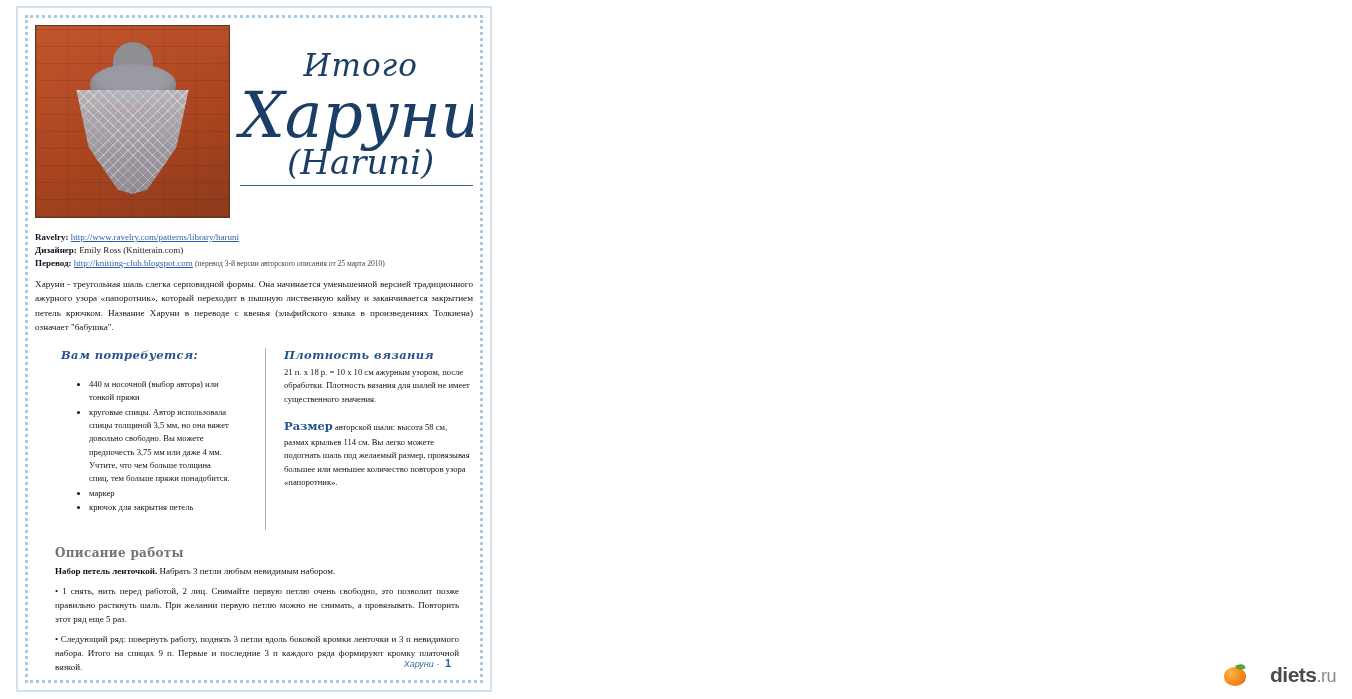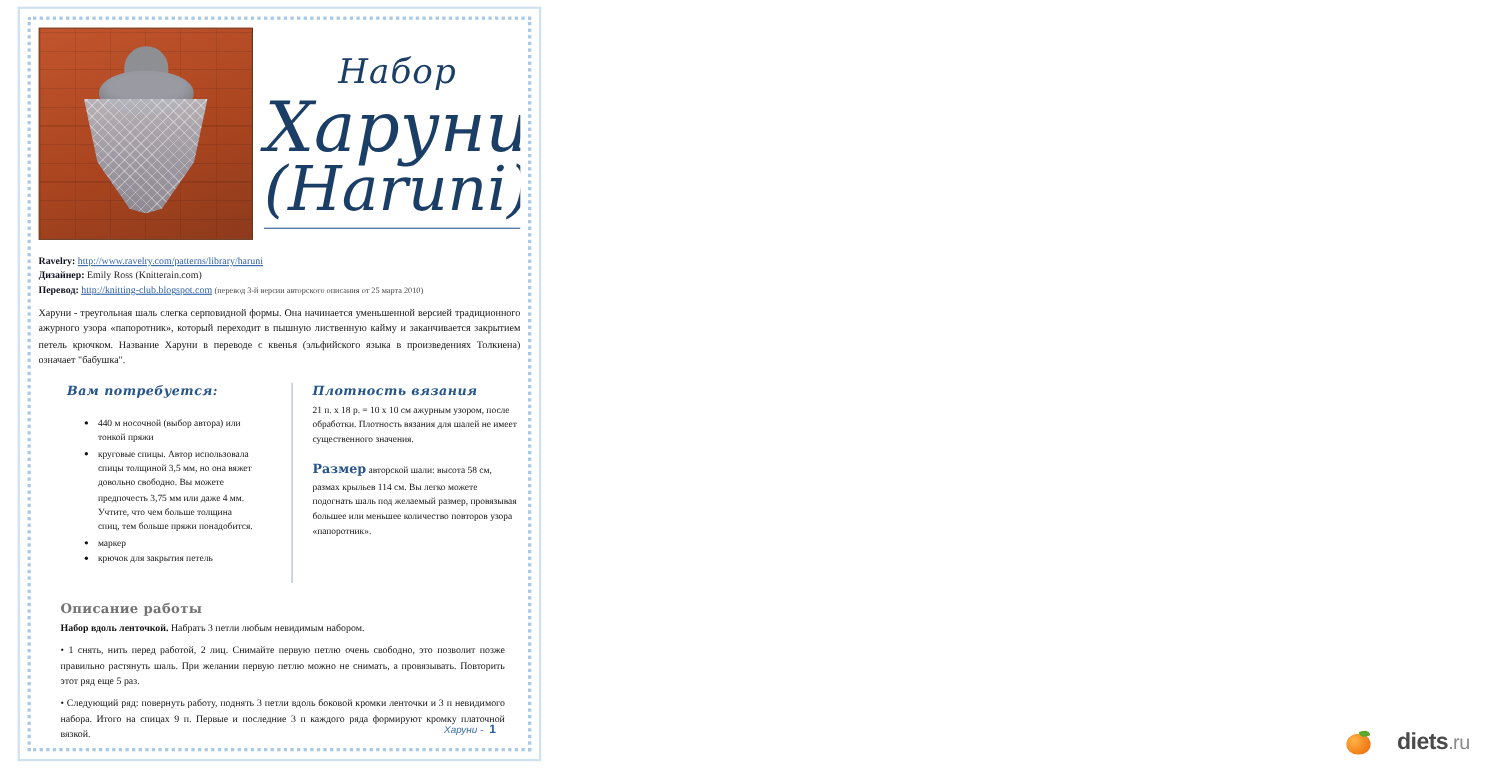--- a/index.html
+++ b/index.html
@@ -139,21 +139,21 @@
     color: #1b3e66;
     font-size: 63px;
     line-height: 0.98;
     text-align: center;
     margin-top: 2px;
   }
   .t-haruni-en {
     font-family: "DejaVu Serif", serif;
     font-style: italic;
     color: #1b3e66;
-    font-size: 56px;
+    font-size: 34px;
     line-height: 1;
     text-align: center;
     margin-top: -2px;
   }
   .title-rule {
     height: 1px;
     background: #2f5b8d;
     margin-top: 6px;
   }
 
@@ -315,21 +315,21 @@
           <div class="brick"></div>
           <div class="shawl">
             <div class="neck"></div>
             <div class="collar"></div>
             <div class="body"></div>
             <div class="lace"></div>
           </div>
         </div>
 
         <div class="titleblock">
-          <div class="t-shal">Набор</div>
+          <div class="t-shal">Итого</div>
           <div class="t-haruni-ru">Харуни</div>
           <div class="t-haruni-en">(Haruni)</div>
           <div class="title-rule"></div>
         </div>
       </div>
 
       <div class="credits">
         <div>
           <b>Ravelry:</b>
           <a href="#">http://www.ravelry.com/patterns/library/haruni</a>
@@ -368,21 +368,21 @@
           <p class="para">
             <span class="sec-h-inline">Размер</span>
             <span>авторской шали: высота 58 см, размах крыльев 114 см. Вы легко можете подогнать шаль под желаемый размер, провязывая большее или меньшее количество повторов узора «папоротник».</span>
           </p>
         </div>
       </div>
 
       <div class="desc">
         <h3>Описание работы</h3>
         <p>
-          <span class="lead">Набор вдоль ленточкой.</span><span> Набрать 3 петли любым невидимым набором.</span>
+          <span class="lead">Набор петель ленточкой.</span><span> Набрать 3 петли любым невидимым набором.</span>
         </p>
         <p>• 1 снять, нить перед работой, 2 лиц. Снимайте первую петлю очень свободно, это позволит позже правильно растянуть шаль.  При желании первую петлю можно не снимать, а провязывать. Повторить этот ряд еще 5 раз.</p>
         <p>• Следующий ряд: повернуть работу, поднять 3 петли вдоль боковой кромки ленточки и 3 п невидимого набора. Итого на спицах 9 п. Первые и последние 3 п каждого ряда формируют кромку платочной вязкой.</p>
         <p>• Вставьте маркер в центральную петлю ряда.</p>
       </div>
 
       <div class="footer">
         <span>Харуни</span>
         <span>-</span>
         <span class="pg">1</span>

